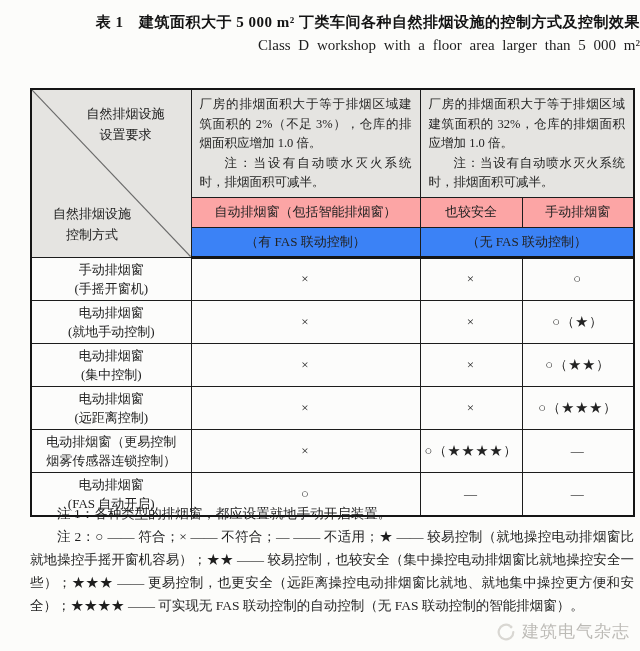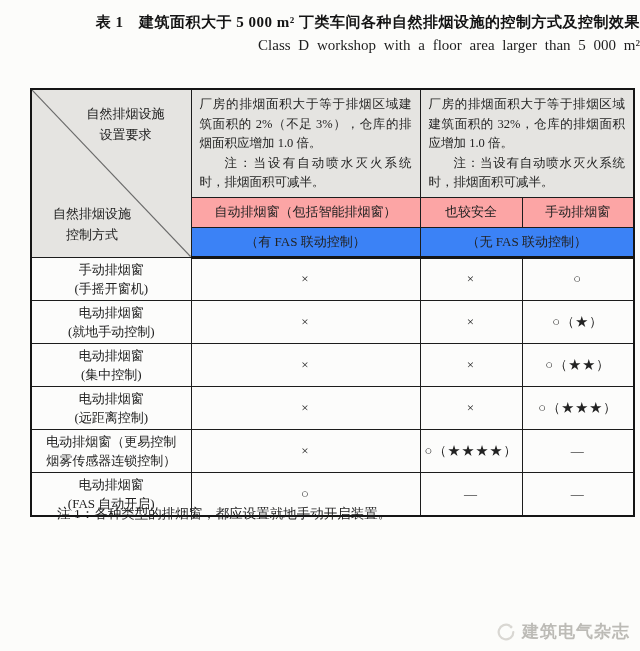--- a/index.html
+++ b/index.html
@@ -75,21 +75,20 @@
   
   .watermark {
     position: absolute; right: 10px; bottom: 8px;
     display: flex; align-items: center; gap: 5px;
     opacity: 0.85;
   }
   .wm-logo { display: inline-block; width: 22px; height: 22px; }
   .wm-text {
     font-size: 17px; color: #b2b0ab; letter-spacing: 1px;
     font-family: "Liberation Serif", "DejaVu Serif", serif;
-    font-weight: bold;
   }
 </style>
 </head>
 <body>
 
 <div class="title-block">
   <div class="title-cn">表 1　建筑面积大于 5 000 m² 丁类车间各种自然排烟设施的控制方式及控制效果</div>
   <div class="title-en">Class D workshop with a floor area larger than 5 000 m²</div>
 </div>
 
@@ -186,20 +185,21 @@
     </td>
     <td class="sym">○</td>
     <td class="sym">—</td>
     <td class="sym">—</td>
   </tr>
 </tbody>
   </table>
 
 <div class="notes">
   <p>注 1：各种类型的排烟窗，都应设置就地手动开启装置。</p>
+  <p>注 2：○ —— 符合；× —— 不符合；— —— 不适用；★ —— 较易控制（就地操控电动排烟窗比就地操控手摇开窗机容易）；★★ —— 较易控制，也较安全（集中操控电动排烟窗比就地操控安全一些）；★★★ —— 更易控制，也更安全（远距离操控电动排烟窗比就地、就地集中操控更方便和安全）；★★★★ —— 可实现无 FAS 联动控制的自动控制（无 FAS 联动控制的智能排烟窗）。</p>
 </div>
 
 <div class="watermark">
   <svg class="wm-logo" viewBox="0 0 24 24">
     <path d="M20 12a8 8 0 1 1-4-6.9" fill="none" stroke="#d3d1cc" stroke-width="2.4" stroke-linecap="round"></path>
     <circle cx="17.5" cy="6.5" r="1.6" fill="#d3d1cc"></circle>
   </svg>
   <span class="wm-text">建筑电气杂志</span>
 </div>
 

